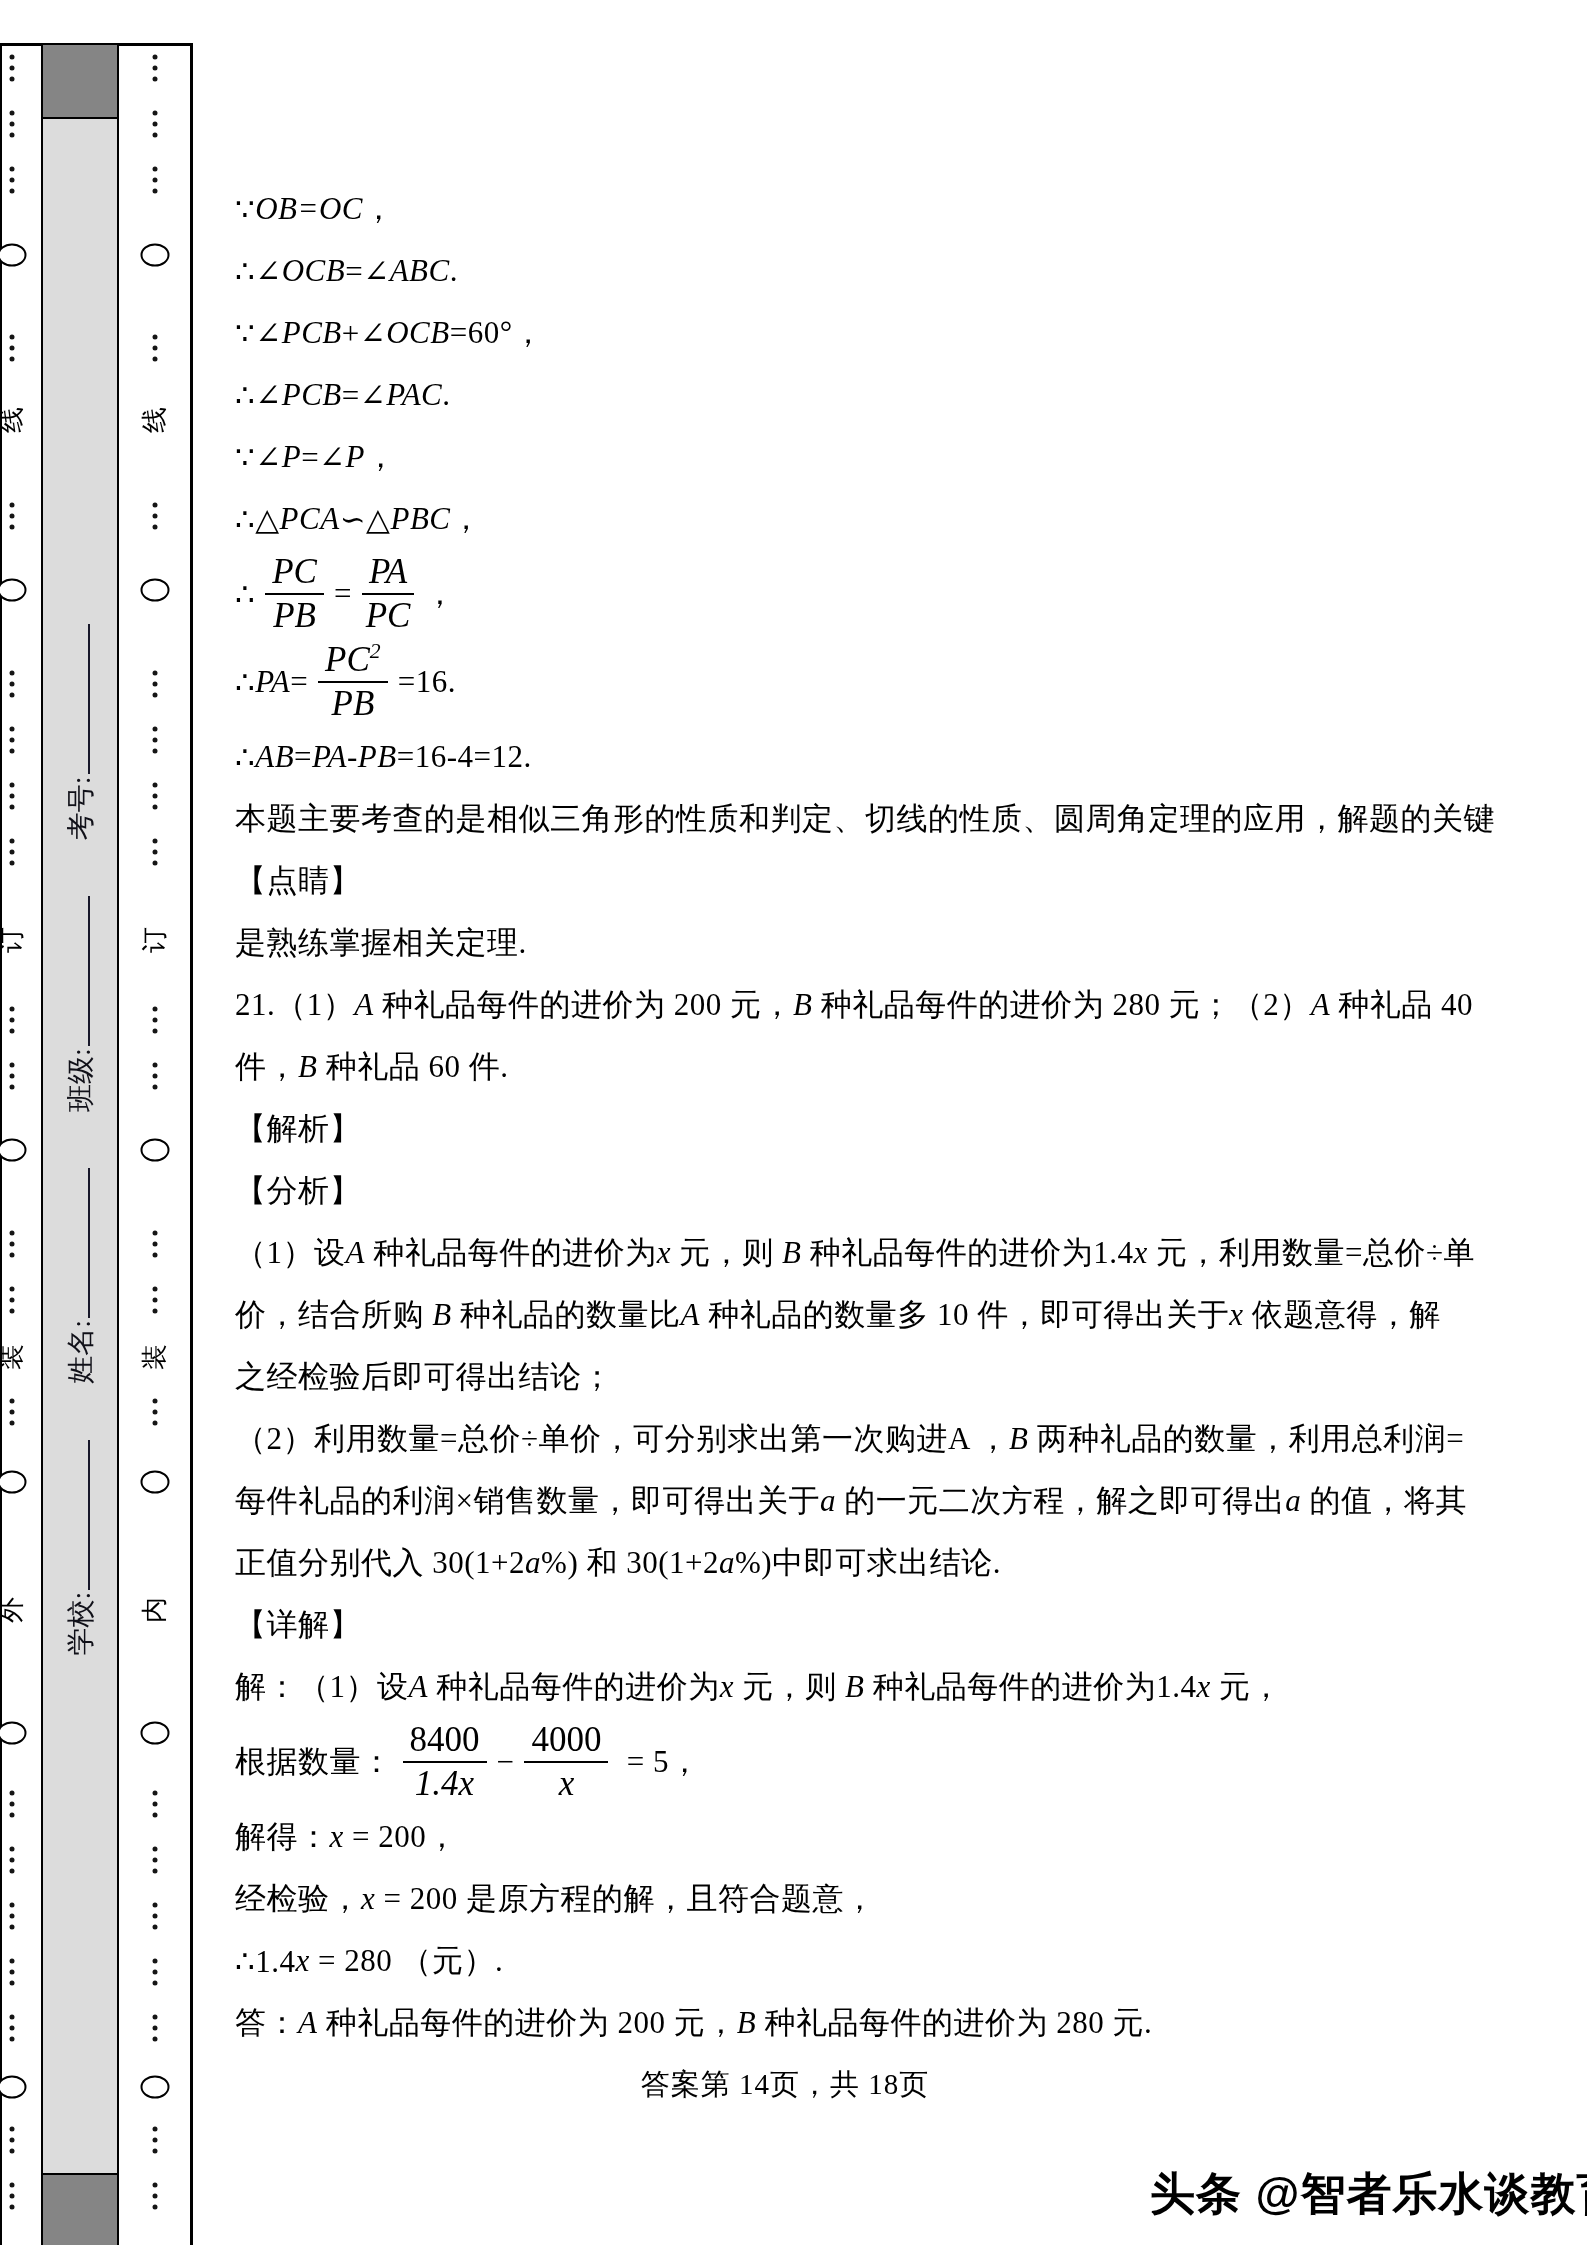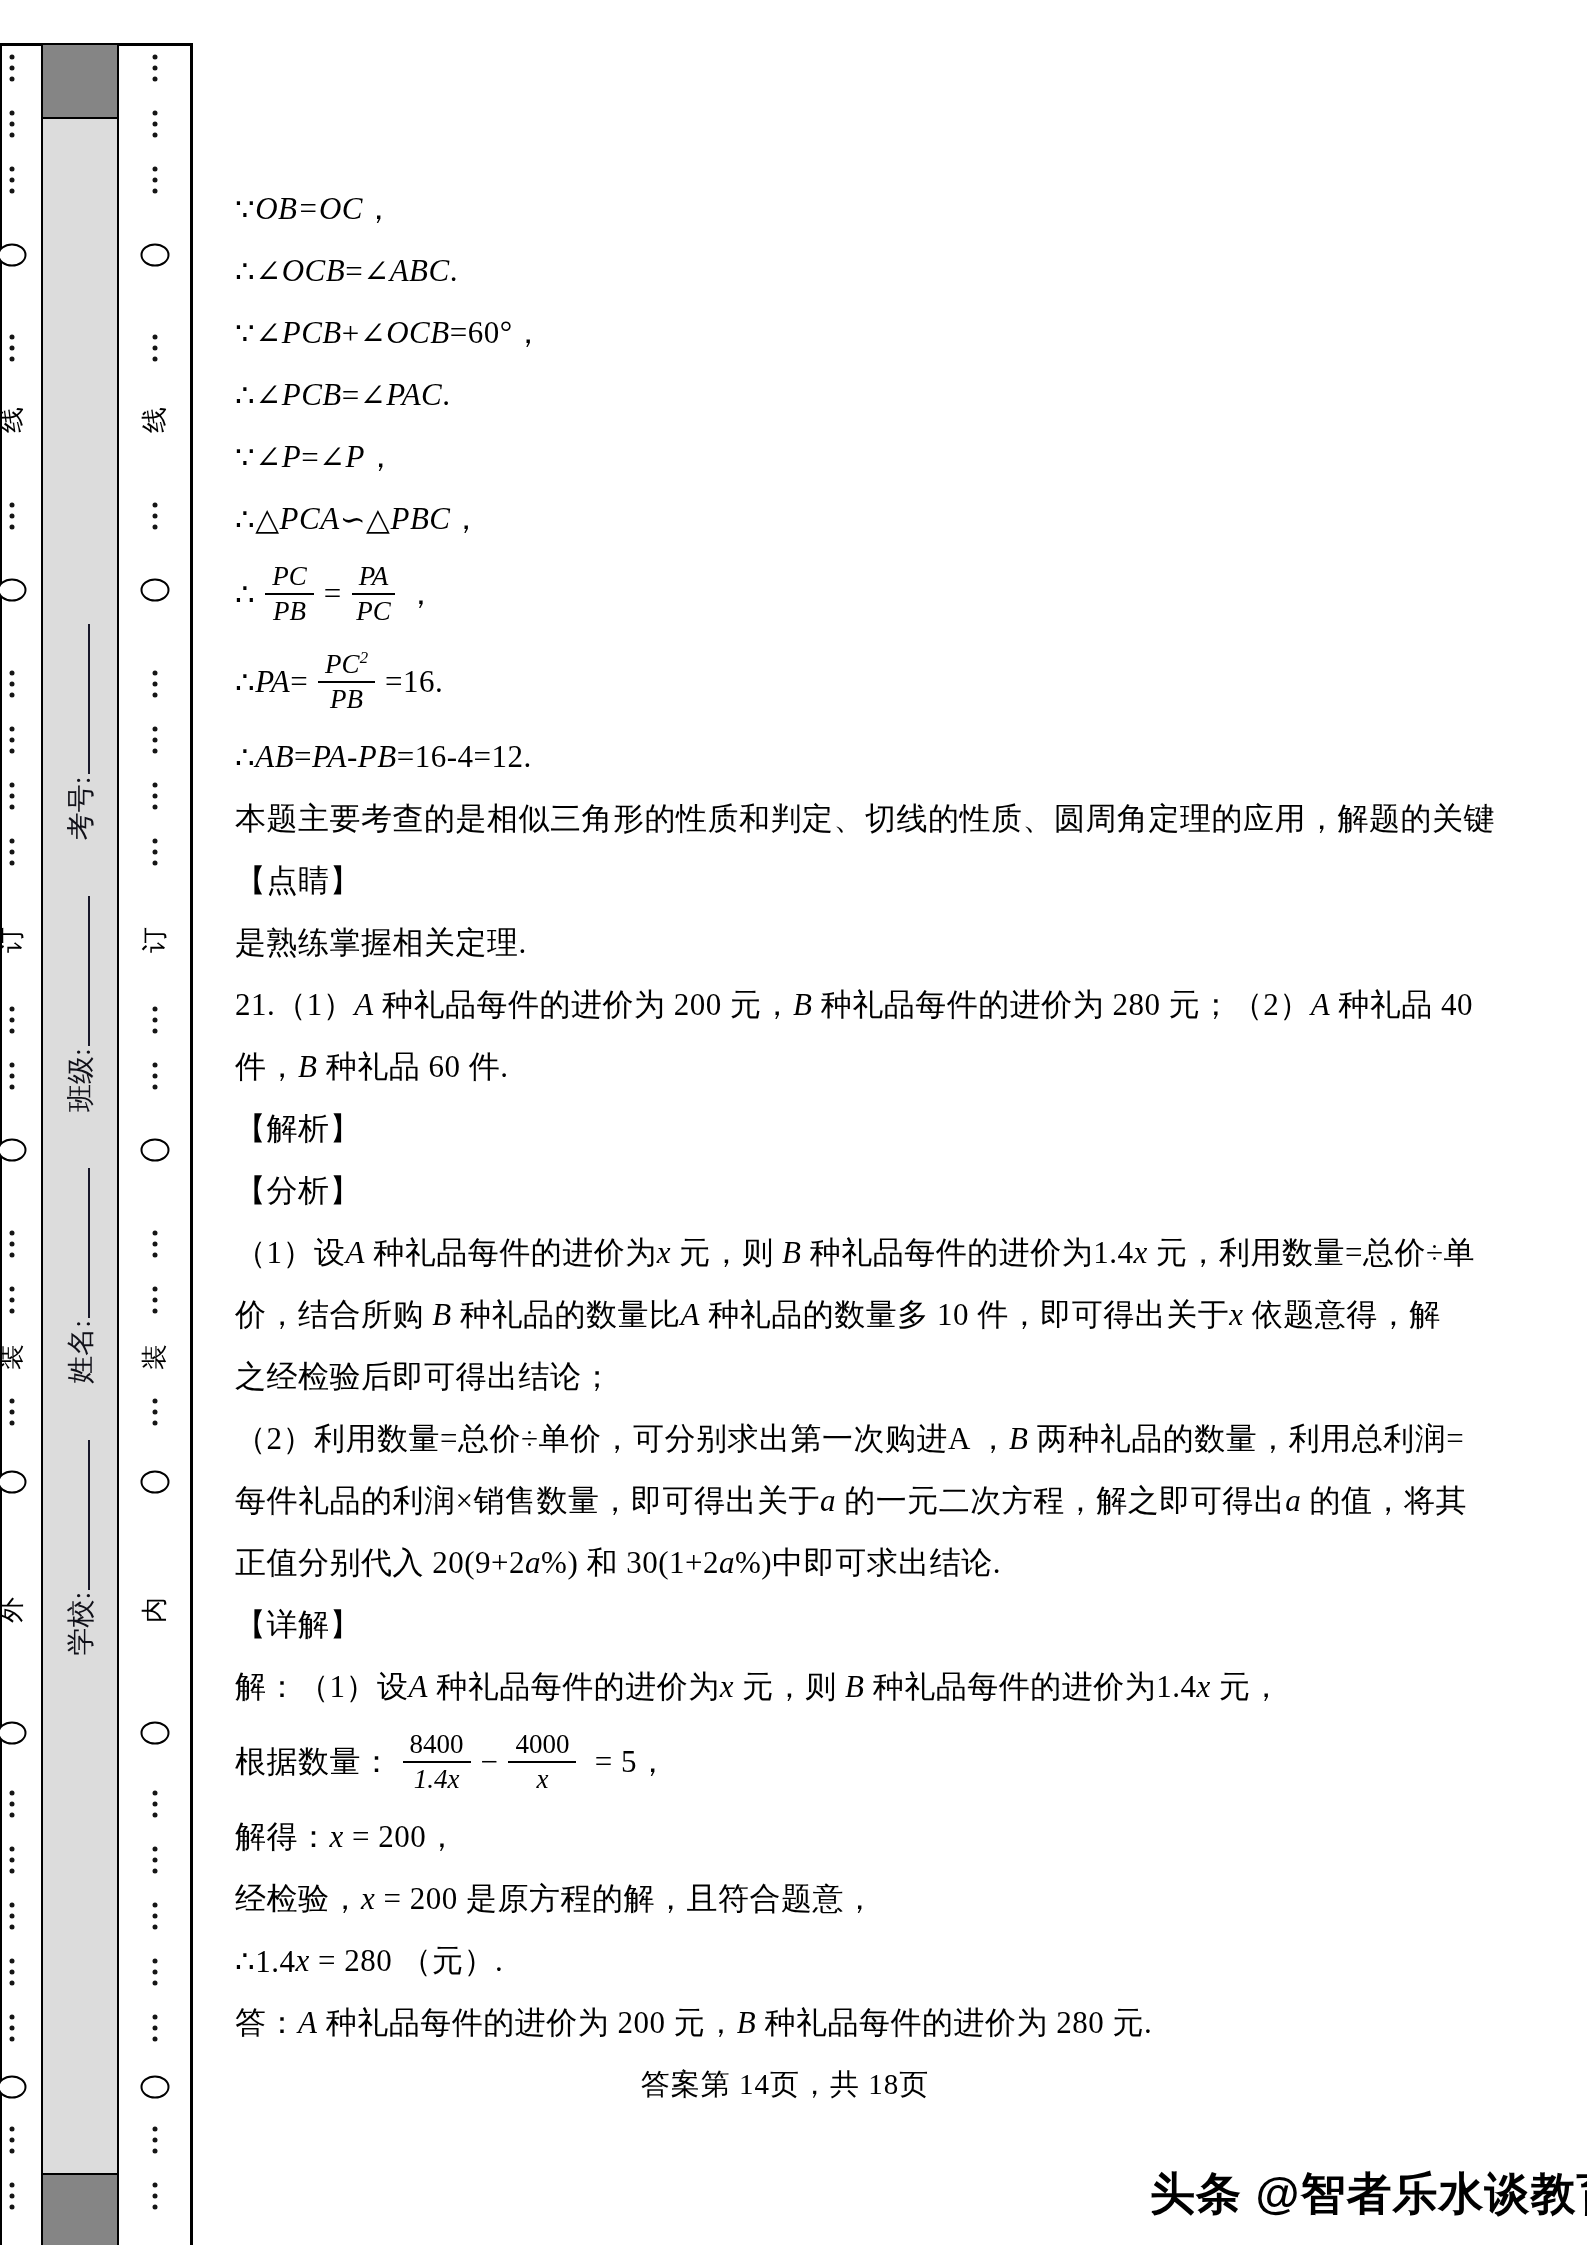--- a/index.html
+++ b/index.html
@@ -47,21 +47,21 @@
   .content{
     position:absolute;left:193px;top:0;width:1394px;height:2245px;
     box-sizing:border-box;padding:178px 20px 0 42px;
     font-size:31px;letter-spacing:0.5px;
   }
   .line{height:62px;display:flex;align-items:center;white-space:pre;}
   .line.tall{height:88px;}
   .it{font-style:italic;}
   .frac{
     display:inline-flex;flex-direction:column;align-items:center;
-    margin:0 10px;font-size:27px;line-height:1.15;text-align:center;letter-spacing:0;
+    margin:0 10px;font-size:35px;line-height:1.15;text-align:center;letter-spacing:0;
   }
   .fn{border-bottom:2px solid #000;padding:0 7px 1px;}
   .fd{padding-top:1px;}
   .fn sup{font-size:0.62em;vertical-align:super;line-height:0;}
   .footer{
     width:1100px;height:62px;margin-top:0;
     display:flex;align-items:center;justify-content:center;
     font-size:29px;letter-spacing:1px;
   }
   .watermark{
@@ -356,21 +356,21 @@
         <div class="line"><span>是熟练掌握相关定理.</span></div>
         <div class="line"><span>21.（1）</span><span class="it">A</span><span> 种礼品每件的进价为 200 元，</span><span class="it">B</span><span> 种礼品每件的进价为 280 元；（2）</span><span class="it">A</span><span> 种礼品 40</span></div>
         <div class="line"><span>件，</span><span class="it">B</span><span> 种礼品 60 件.</span></div>
         <div class="line"><span>【解析】</span></div>
         <div class="line"><span>【分析】</span></div>
         <div class="line"><span>（1）设</span><span class="it">A</span><span> 种礼品每件的进价为</span><span class="it">x</span><span> 元，则 </span><span class="it">B</span><span> 种礼品每件的进价为1.4</span><span class="it">x</span><span> 元，利用数量=总价÷单</span></div>
         <div class="line"><span>价，结合所购 </span><span class="it">B</span><span> 种礼品的数量比</span><span class="it">A</span><span> 种礼品的数量多 10 件，即可得出关于</span><span class="it">x</span><span> 依题意得，解</span></div>
         <div class="line"><span>之经检验后即可得出结论；</span></div>
         <div class="line"><span>（2）利用数量=总价÷单价，可分别求出第一次购进A ，</span><span class="it">B</span><span> 两种礼品的数量，利用总利润=</span></div>
         <div class="line"><span>每件礼品的利润×销售数量，即可得出关于</span><span class="it">a</span><span> 的一元二次方程，解之即可得出</span><span class="it">a</span><span> 的值，将其</span></div>
-        <div class="line"><span>正值分别代入 20(9+2</span><span class="it">a</span><span>%) 和 30(1+2</span><span class="it">a</span><span>%)中即可求出结论.</span></div>
+        <div class="line"><span>正值分别代入 30(1+2</span><span class="it">a</span><span>%) 和 30(1+2</span><span class="it">a</span><span>%)中即可求出结论.</span></div>
         <div class="line"><span>【详解】</span></div>
         <div class="line"><span>解：（1）设</span><span class="it">A</span><span> 种礼品每件的进价为</span><span class="it">x</span><span> 元，则 </span><span class="it">B</span><span> 种礼品每件的进价为1.4</span><span class="it">x</span><span> 元，</span></div>
         <div class="line tall"><span>根据数量：</span><span class="frac"><span class="fn">8400</span><span class="fd it">1.4x</span></span><span>−</span><span class="frac"><span class="fn">4000</span><span class="fd it">x</span></span><span> = 5，</span></div>
         <div class="line"><span>解得：</span><span class="it">x</span><span> = 200，</span></div>
         <div class="line"><span>经检验，</span><span class="it">x</span><span> = 200 是原方程的解，且符合题意，</span></div>
         <div class="line"><span>∴1.4</span><span class="it">x</span><span> = 280 （元）.</span></div>
         <div class="line"><span>答：</span><span class="it">A</span><span> 种礼品每件的进价为 200 元，</span><span class="it">B</span><span> 种礼品每件的进价为 280 元.</span></div>
       </div>
     <div class="footer">答案第 14页，共 18页</div>
   </div>

